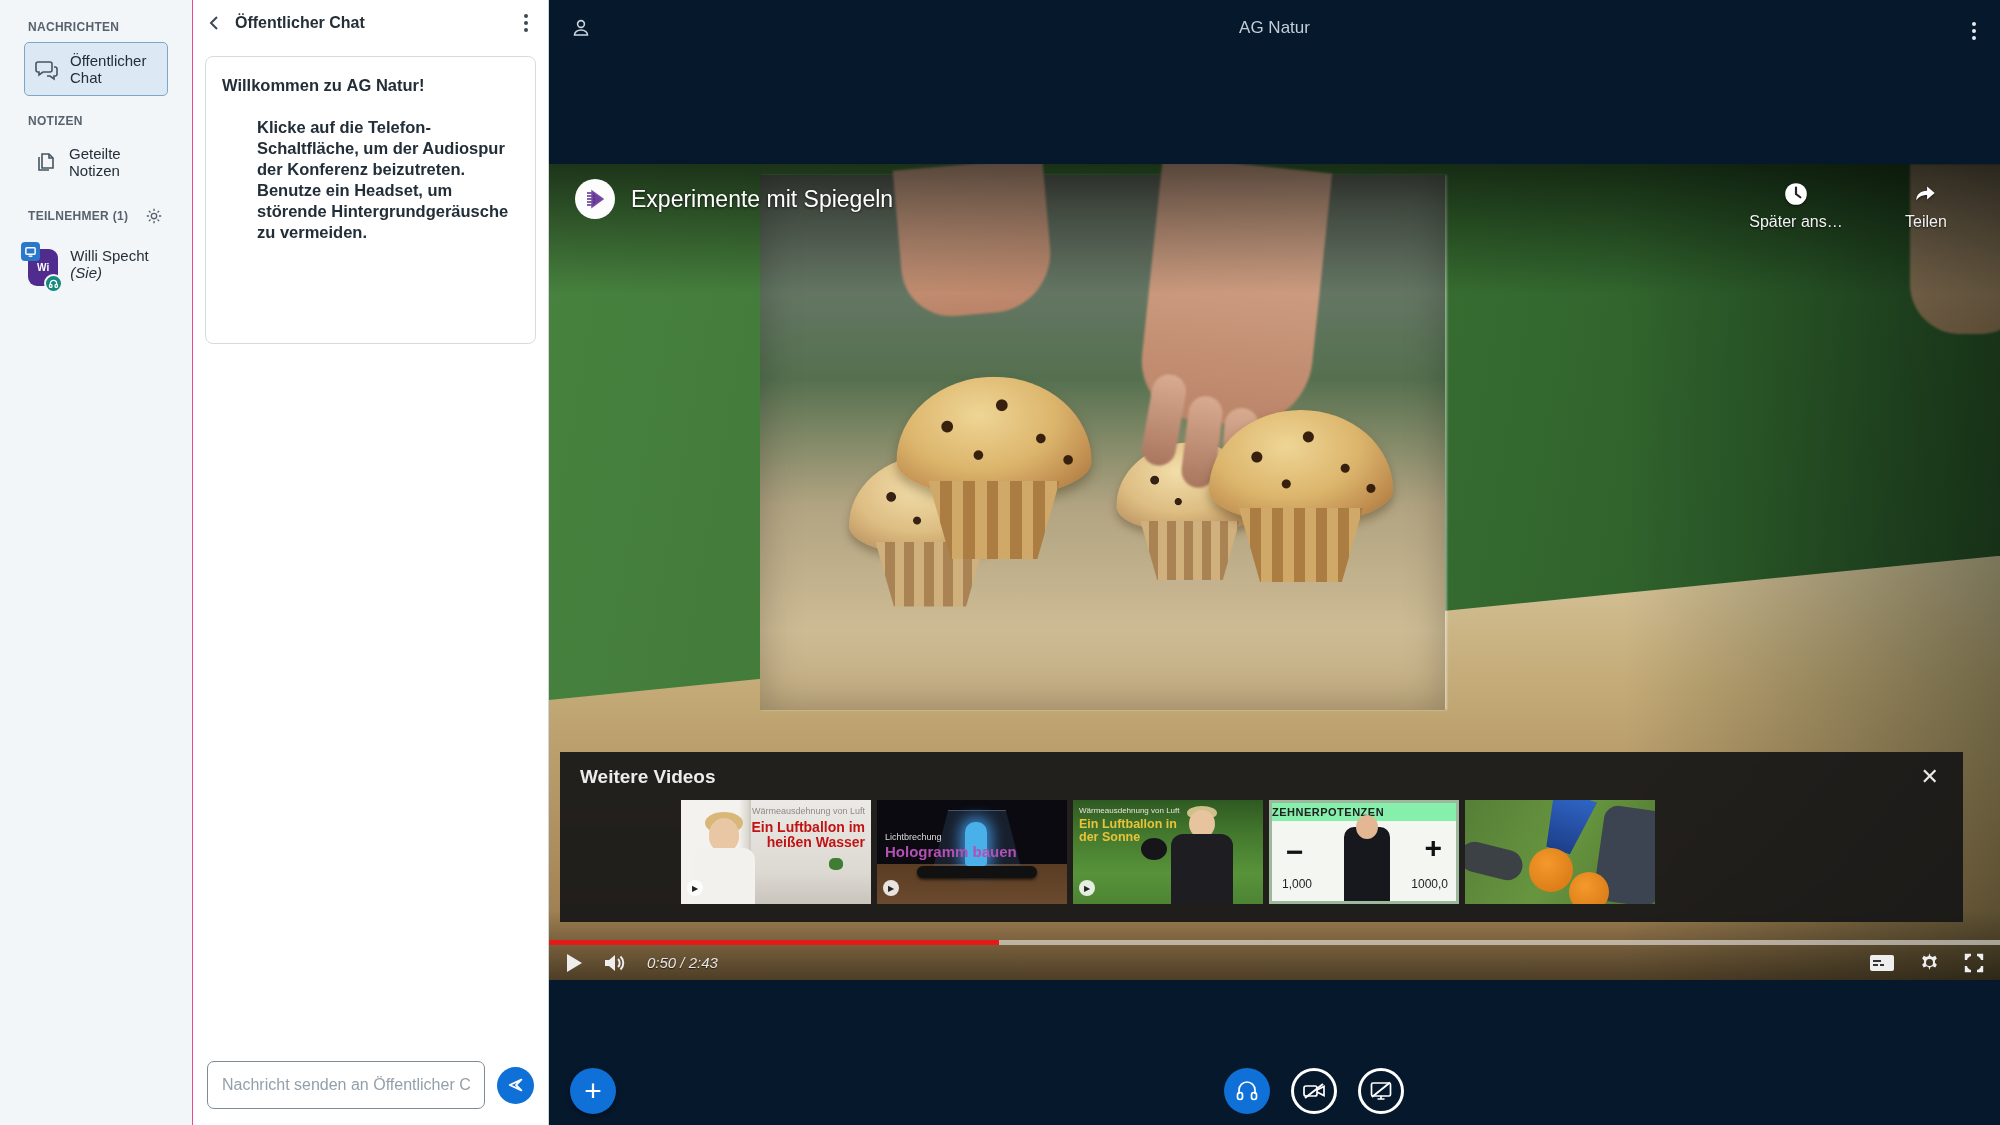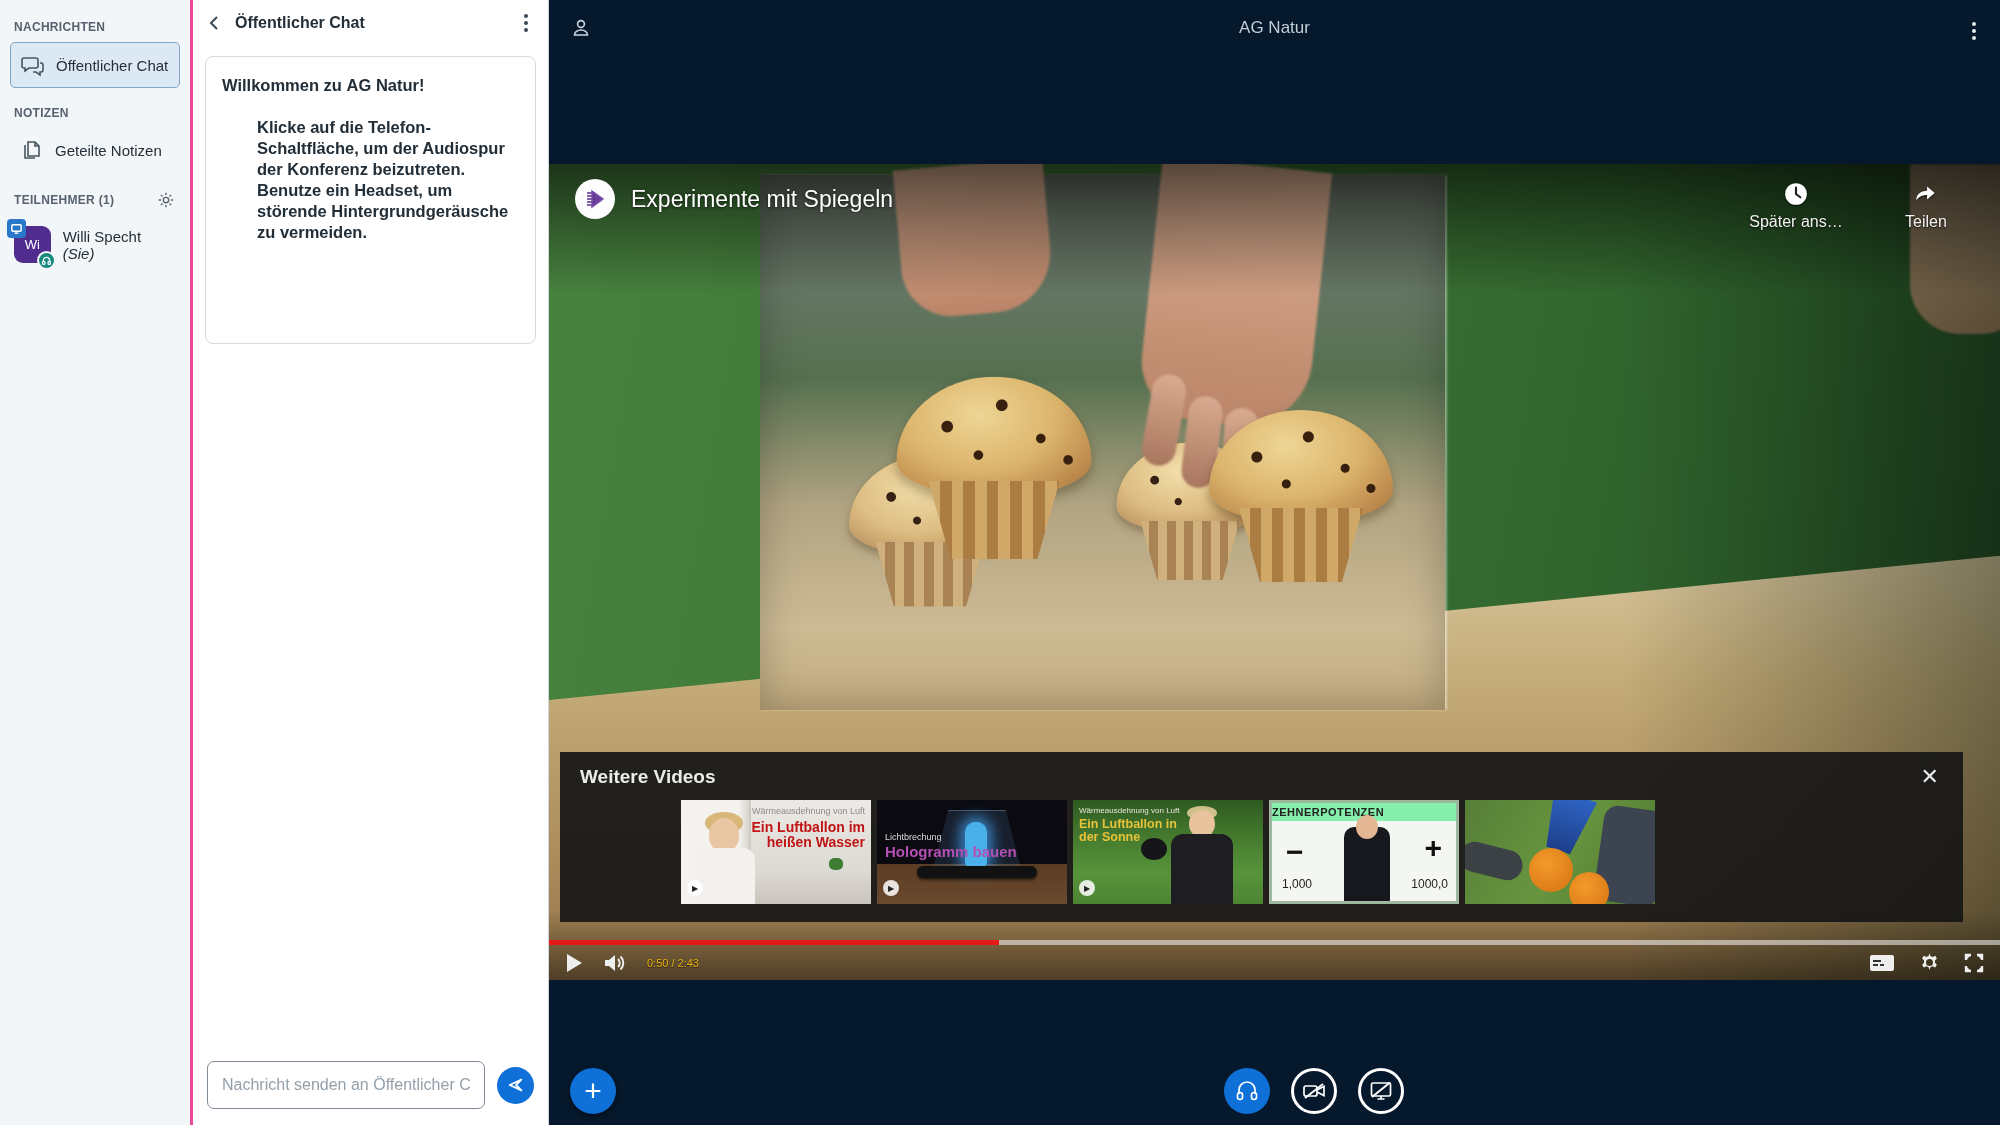--- a/index.html
+++ b/index.html
@@ -1,32 +1,32 @@
 <!DOCTYPE html>
 <html><head>
 <meta charset="utf-8">
 <style>
   * { margin:0; padding:0; box-sizing:border-box; }
   html,body { width:2000px; height:1125px; overflow:hidden; font-family:"Liberation Sans",sans-serif; }
   body { display:flex; background:#fff; }
 
   
-  .sidebar { width:193px; background:#f3f6f9; border-right:3px solid #ec4899; padding:14px 10px; flex-shrink:0; position:relative; }
+  .sidebar { width:193px; background:#f3f6f9; border-right:1px solid #ec4899; padding:14px 24px; flex-shrink:0; position:relative; }
   .section-label { font-size:12px; font-weight:700; color:#57626e; letter-spacing:.3px; margin:6px 4px 8px; }
   .nav-item { display:flex; align-items:center; gap:10px; padding:9px 9px; border-radius:5px; cursor:pointer; }
   .nav-item.selected { background:#dce8f4; border:1px solid #7ea6ca; }
   .nav-item .nav-label { font-size:15px; color:#242f38; }
   .nav-icon { width:26px; height:26px; flex-shrink:0; display:flex; align-items:center; justify-content:center; }
   .nav-icon svg { stroke:#47555f; fill:none; stroke-width:1.6; }
   .participants-row { display:flex; align-items:center; justify-content:space-between; margin:18px 4px 10px; }
   .participants-row .section-label { margin:0; }
   .gear-btn { width:20px; height:20px; cursor:pointer; display:flex; align-items:center; justify-content:center; }
   .gear-btn svg { stroke:#57626e; fill:none; stroke-width:1.5; }
   .user-row { display:flex; align-items:center; gap:12px; padding:6px 4px; cursor:pointer; }
-  .avatar { position:relative; width:37px; height:37px; border-radius:9px; display:flex; align-items:center; justify-content:center; color:#fff; font-size:13px; font-weight:400; }
+  .avatar { position:relative; width:37px; height:37px; border-radius:9px; display:flex; align-items:center; justify-content:center; color:#fff; font-size:10px; font-weight:700;margin-top:7px; }
   .badge { position:absolute; display:flex; align-items:center; justify-content:center; }
   .badge-desktop { top:-7px; left:-7px; width:19px; height:19px; border-radius:4px; background:#2a78c9; }
   .badge-headset { bottom:-7px; right:-5px; width:19px; height:19px; border-radius:50%; background:#168a7d; border:2px solid #f3f6f9; }
   .badge svg { stroke:#fff; fill:none; stroke-width:1.6; }
   .user-name { font-size:15px; color:#242f38; }
   .user-name .you { font-style:italic; }
 
   
   .chat-panel { width:356px; background:#fff; border-right:1px solid #cfd6dc; display:flex; flex-direction:column; flex-shrink:0; }
   .chat-header { height:46px; display:flex; align-items:center; padding:0 14px; gap:10px; flex-shrink:0; }
@@ -159,21 +159,21 @@
   .t6 .bag { position:absolute; right:-8px; top:8px; width:64px; height:96px; border-radius:14px; background:#3b4450; transform:rotate(8deg); }
 
   
   .ctrl-grad { position:absolute; left:0; right:0; bottom:0; height:70px; background:linear-gradient(transparent,rgba(0,0,0,.45)); }
   .progress { position:absolute; left:0; right:0; top:776px; height:5px; background:rgba(255,255,255,.28); cursor:pointer; }
   .progress .buffer { position:absolute; inset:0; width:100%; background:rgba(255,255,255,.35); }
   .progress .fill { position:absolute; left:0; top:0; bottom:0; background:#e61919; }
   .controls { position:absolute; left:0; right:0; top:781px; height:35px; display:flex; align-items:center; padding:0 16px; gap:20px; }
   .ctrl-btn { cursor:pointer; display:flex; align-items:center; justify-content:center; }
   .ctrl-btn svg { fill:#eee; }
-  .time-display { font-size:11px; color:#eab308; text-shadow:0 1px 1px rgba(0,0,0,.6); }
+  .time-display { font-size:15px; color:#e5e5e5; text-shadow:0 1px 1px rgba(0,0,0,.6);font-style:italic; }
   .ctrl-spacer { flex:1; }
   .ctrl-right { display:flex; gap:24px; align-items:center; }
 
   
   .plus-btn { position:absolute; left:21px; bottom:11px; width:46px; height:46px; border-radius:50%; border:none; background:#0F70D7; color:#fff; font-size:30px; font-weight:300; line-height:1; cursor:pointer; display:flex; align-items:center; justify-content:center; box-shadow:0 2px 5px rgba(0,0,0,.4); }
   .center-actions { position:absolute; bottom:11px; left:50%; transform:translateX(calc(-50% + 39px)); display:flex; gap:21px; }
   .action-btn { width:46px; height:46px; border-radius:50%; cursor:pointer; display:flex; align-items:center; justify-content:center; background:transparent; border:3px solid #fff; }
   .action-btn.filled { background:#0F70D7; border:none; }
   .action-btn svg { stroke:#fff; fill:none; stroke-width:1.7; }
 </style>

